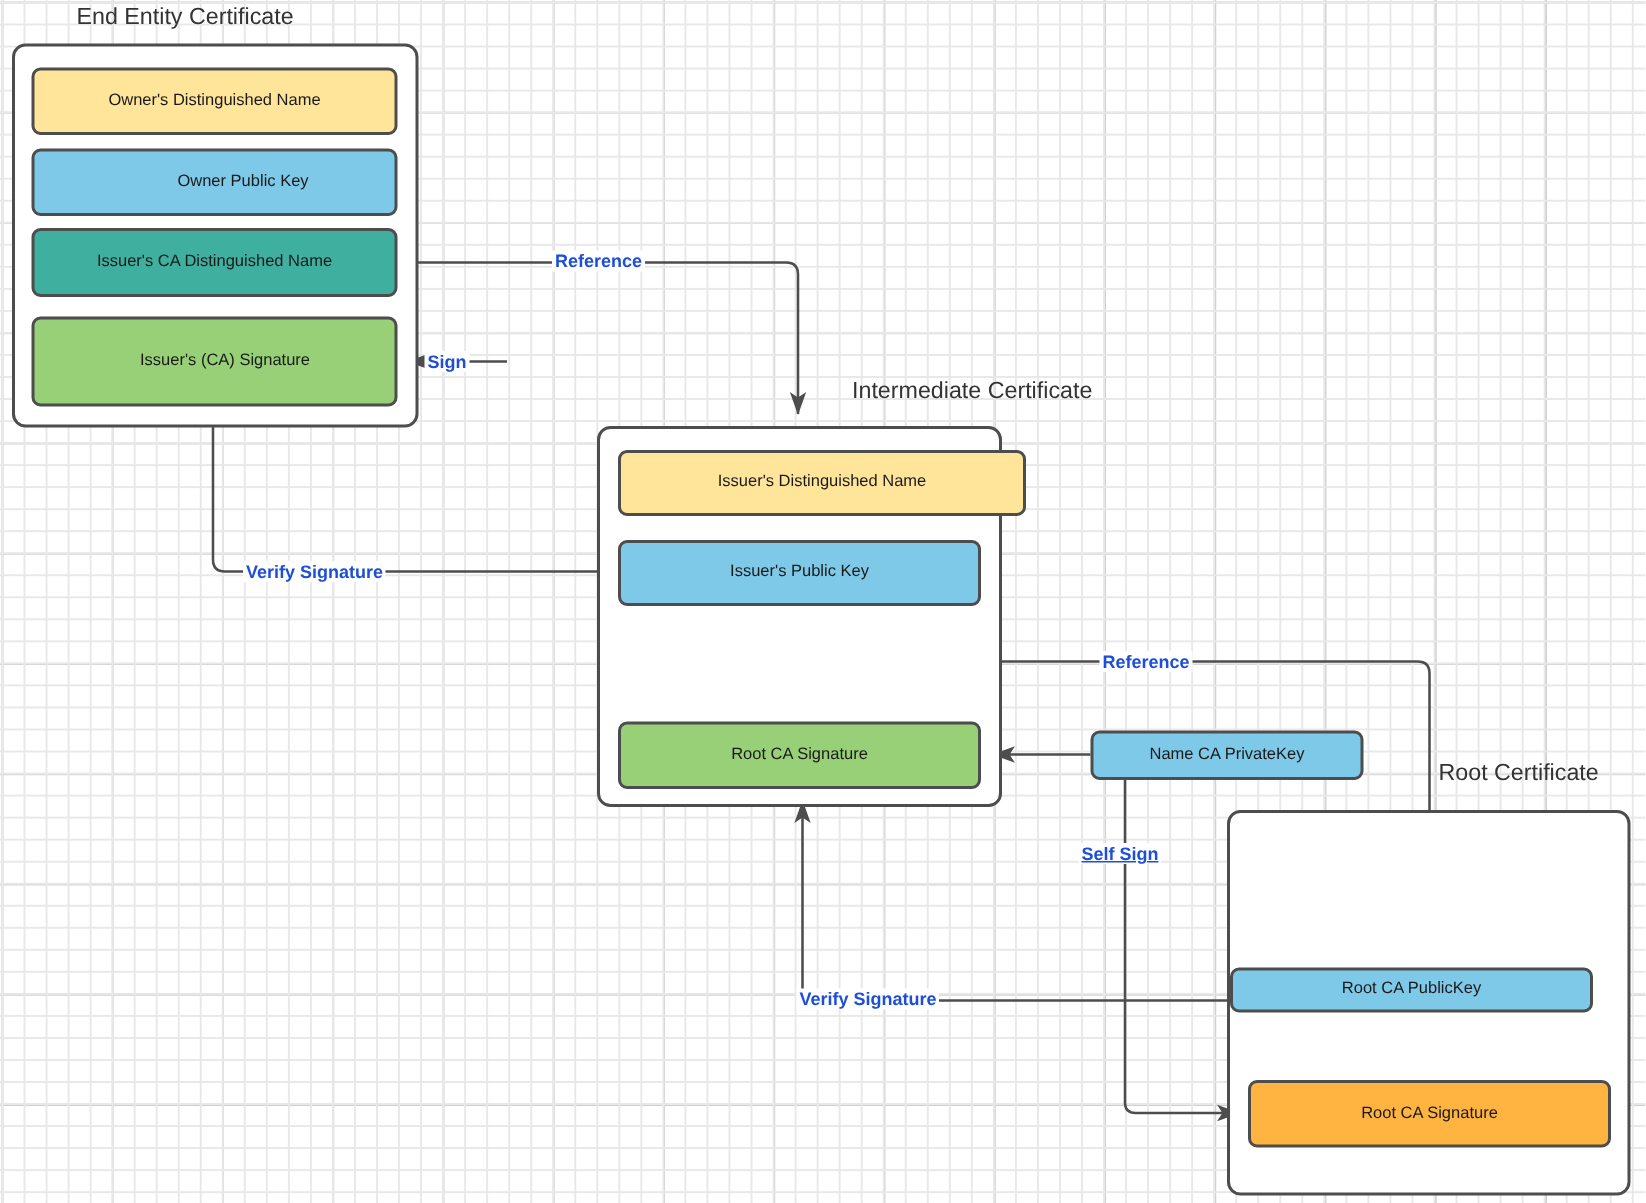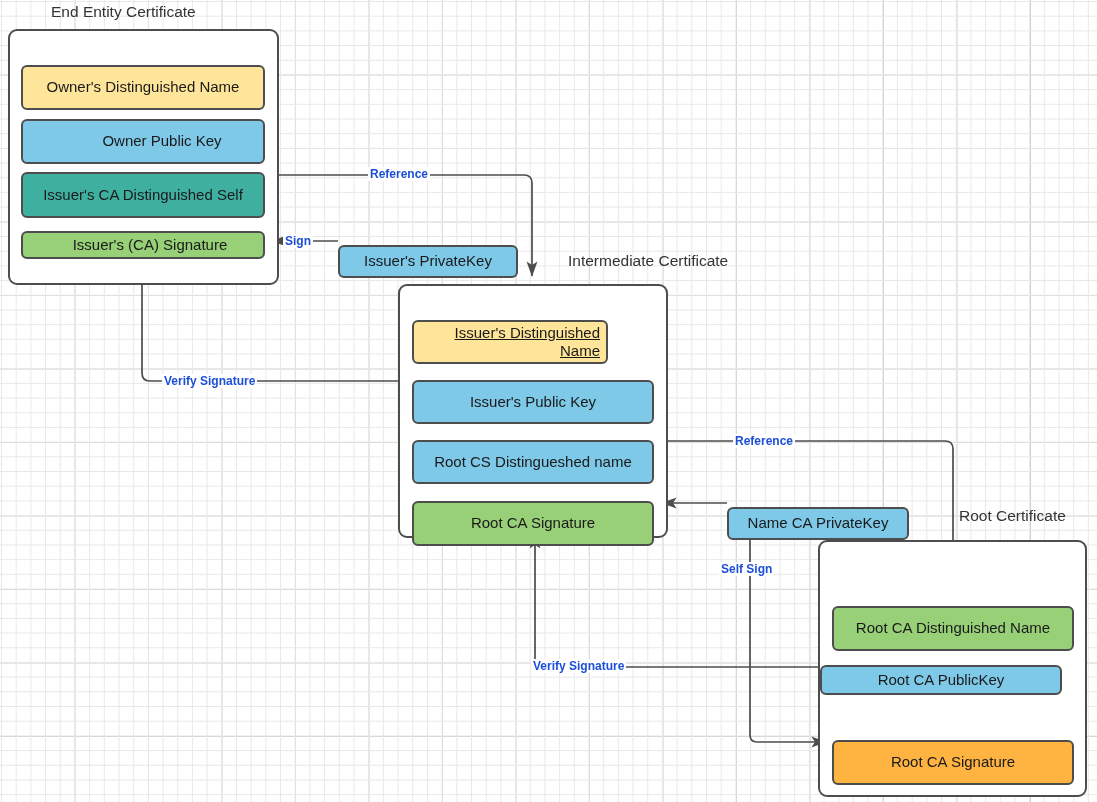--- a/index.html
+++ b/index.html
@@ -53,25 +53,24 @@
   .field-box {
     position: absolute;
     border: 2px solid #4d4d4d;
     border-radius: 6px;
     box-sizing: border-box;
     display: flex;
     align-items: center;
     justify-content: center;
     text-align: right;
     color: #1a1a1a;
-    font-size: 15px;
+    font-size: 11px;
     font-family: "Liberation Sans", sans-serif;
     line-height: 1.22;
     padding: 2px 6px;
-    margin-top: 20px;
   }
   .edge-label {
     position: absolute;
     font-size: 12px;
     font-weight: bold;
     color: #1d4ed8;
     font-family: "Liberation Sans", sans-serif;
     white-space: nowrap;
     background: #ffffff;
     padding: 0 2px;
@@ -106,55 +105,52 @@
   </svg>
 
   <div class="cert-title" style="left:51px; top:3px;">End Entity Certificate</div>
 
   <div class="container-box" style="left:8px; top:29px; width:271px; height:256px;"></div>
 
   <div class="field-box" style="left:21px; top:45px; width:244px; height:45px; background:#FFE599;">Owner's Distinguished Name</div>
 
   <div class="field-box" style="left:21px; top:99px; width:244px; height:45px; background:#7EC8E8;padding-left:44px;">Owner Public  Key</div>
 
-  <div class="field-box" style="left:21px; top:152px; width:244px; height:46px; background:#3FB0A0;">Issuer's CA Distinguished Self</div>
+  <div class="field-box" style="left:21px; top:152px; width:244px; height:46px; background:#3FB0A0;">Issuer's CA Distinguished Name</div>
 
-  <div class="field-box" style="left:21px; top:211px; width:244px; height:28px; background:#97D077;padding-left:20px;">Issuer's (CA) Signature</div>
+  <div class="field-box" style="left:21px; top:211px; width:244px; height:60px; background:#97D077;padding-left:20px;">Issuer's (CA) Signature</div>
 
-  <div class="field-box" style="left:338px; top:225px; width:180px; height:33px; background:#7EC8E8;">Issuer's PrivateKey</div>
 
   <div class="cert-title" style="left:568px; top:252px;">Intermediate Certificate</div>
 
   <div class="container-box" style="left:398px; top:284px; width:270px; height:254px;"></div>
 
-  <div class="field-box" style="left:412px; top:300px; width:196px; height:44px; background:#FFE599;text-decoration:underline;">Issuer's Distinguished Name</div>
+  <div class="field-box" style="left:412px; top:300px; width:272px; height:44px; background:#FFE599;">Issuer's Distinguished Name</div>
 
   <div class="field-box" style="left:412px; top:360px; width:242px; height:44px; background:#7EC8E8;">Issuer's Public  Key</div>
 
-  <div class="field-box" style="left:412px; top:420px; width:242px; height:44px; background:#7EC8E8;">Root CS Distingueshed name</div>
 
   <div class="field-box" style="left:412px; top:481px; width:242px; height:45px; background:#97D077;">Root CA Signature</div>
 
   <div class="field-box" style="left:727px; top:487px; width:182px; height:33px; background:#7EC8E8;">Name CA PrivateKey</div>
 
   <div class="cert-title" style="left:959px; top:507px;">Root Certificate</div>
 
   <div class="container-box" style="left:818px; top:540px; width:269px; height:257px;"></div>
 
-  <div class="field-box" style="left:832px; top:586px; width:242px; height:45px; background:#97D077;">Root CA Distinguished Name</div>
 
   <div class="field-box" style="left:820px; top:645px; width:242px; height:30px; background:#7EC8E8;">Root CA PublicKey</div>
 
   <div class="field-box" style="left:832px; top:720px; width:242px; height:45px; background:#FFB340;">Root CA Signature</div>
 
   <div class="edge-label" style="left:368px; top:167px;">Reference</div>
 
   <div class="edge-label" style="left:283px; top:234px;">Sign</div>
 
   <div class="edge-label" style="left:162px; top:374px;">Verify Signature</div>
 
   <div class="edge-label" style="left:733px; top:434px;">Reference</div>
 
-  <div class="edge-label" style="left:719px; top:562px;">Self Sign</div>
+  <div class="edge-label" style="left:719px; top:562px;text-decoration:underline;">Self Sign</div>
 
   <div class="edge-label" style="left:531px; top:659px;">Verify Signature</div>
 
 </div>
 
 </body></html>

